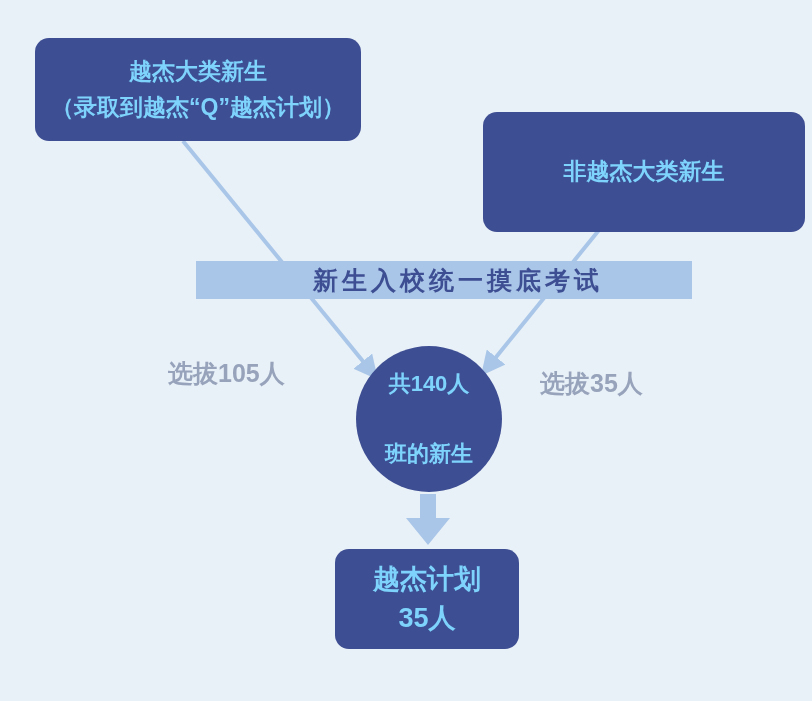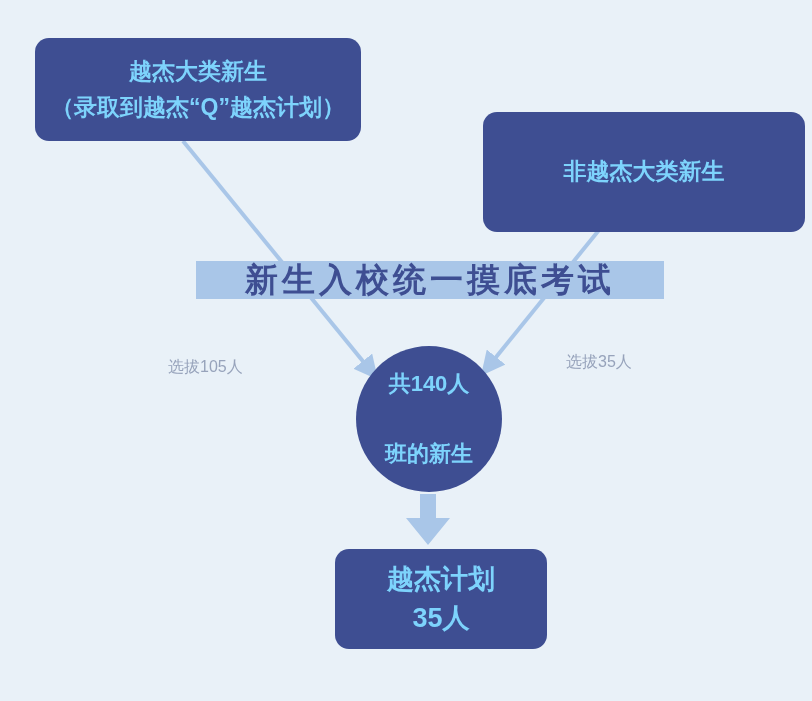--- a/index.html
+++ b/index.html
@@ -54,63 +54,63 @@
     margin-left: 36px;
   }
   .banner-exam {
     position: absolute;
     left: 196px;
     top: 261px;
     width: 468px;
     height: 38px;
     background: #a9c6e8;
     color: #3e4e92;
-    font-size: 33px;
+    font-size: 25px;
     font-weight: bold;
     letter-spacing: 4px;
     display: flex;
     justify-content: center;
     align-items: center;
     white-space: nowrap;
+    padding-left: 28px;
   }
   .node-interview {
     left: 356px;
     top: 346px;
     width: 146px;
     height: 146px;
     border-radius: 50%;
     font-size: 22px;
     gap: 35px;
   }
   .node-final {
     left: 335px;
     top: 549px;
-    width: 212px;
+    width: 184px;
     height: 100px;
     font-size: 27px;
   }
   .node-final .line {
     line-height: 1.45;
   }
   .edge-label {
     position: absolute;
     color: #97a3bb;
-    font-size: 16px;
-    font-weight: 400;
+    font-size: 25px;
+    font-weight: 700;
     white-space: nowrap;
     text-align: center;
   }
   .edge-label-left {
     left: 168px;
     top: 357px;
   }
   .edge-label-right {
     left: 540px;
-    top: 352px;
-    margin-left: 26px;
+    top: 367px;
   }
 </style>
 </head>
 <body>
 
 <div class="canvas">
 
   <svg class="edges-svg" viewBox="0 0 812 701" xmlns="http://www.w3.org/2000/svg">
     <defs>
       <marker id="arrowhead" viewBox="0 0 10 10" refX="8" refY="5" markerWidth="6" markerHeight="6" orient="auto-start-reverse">

